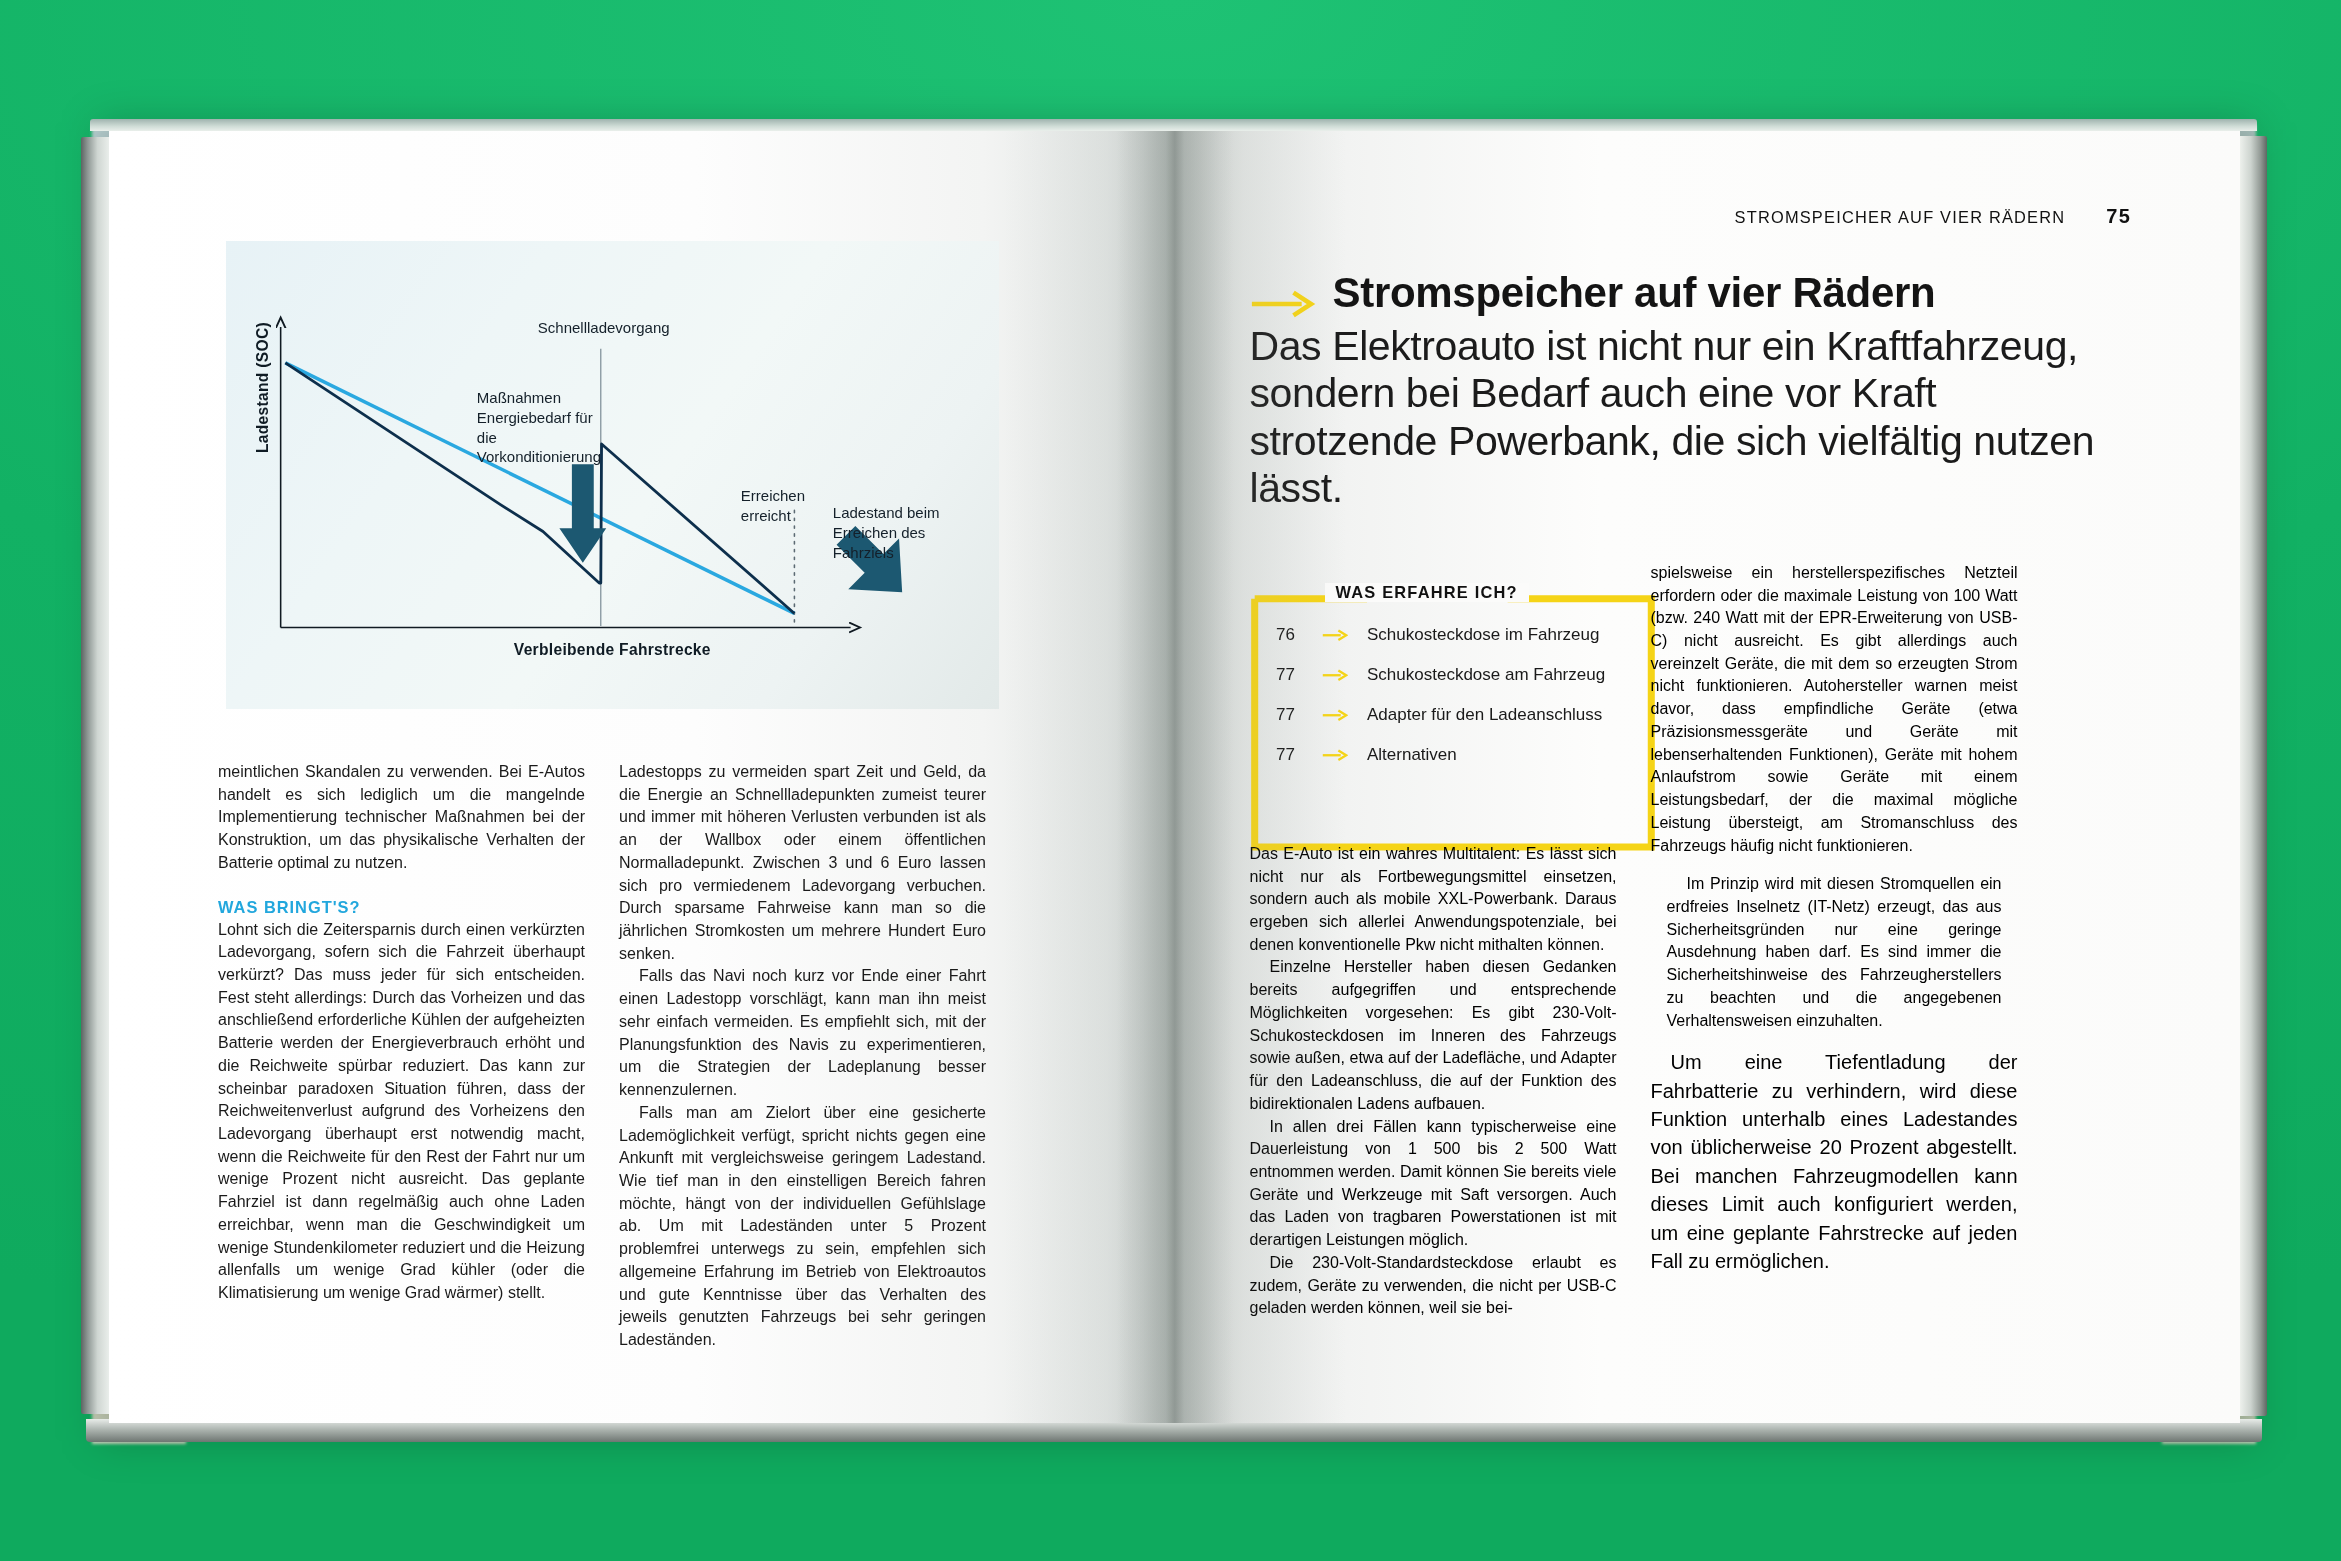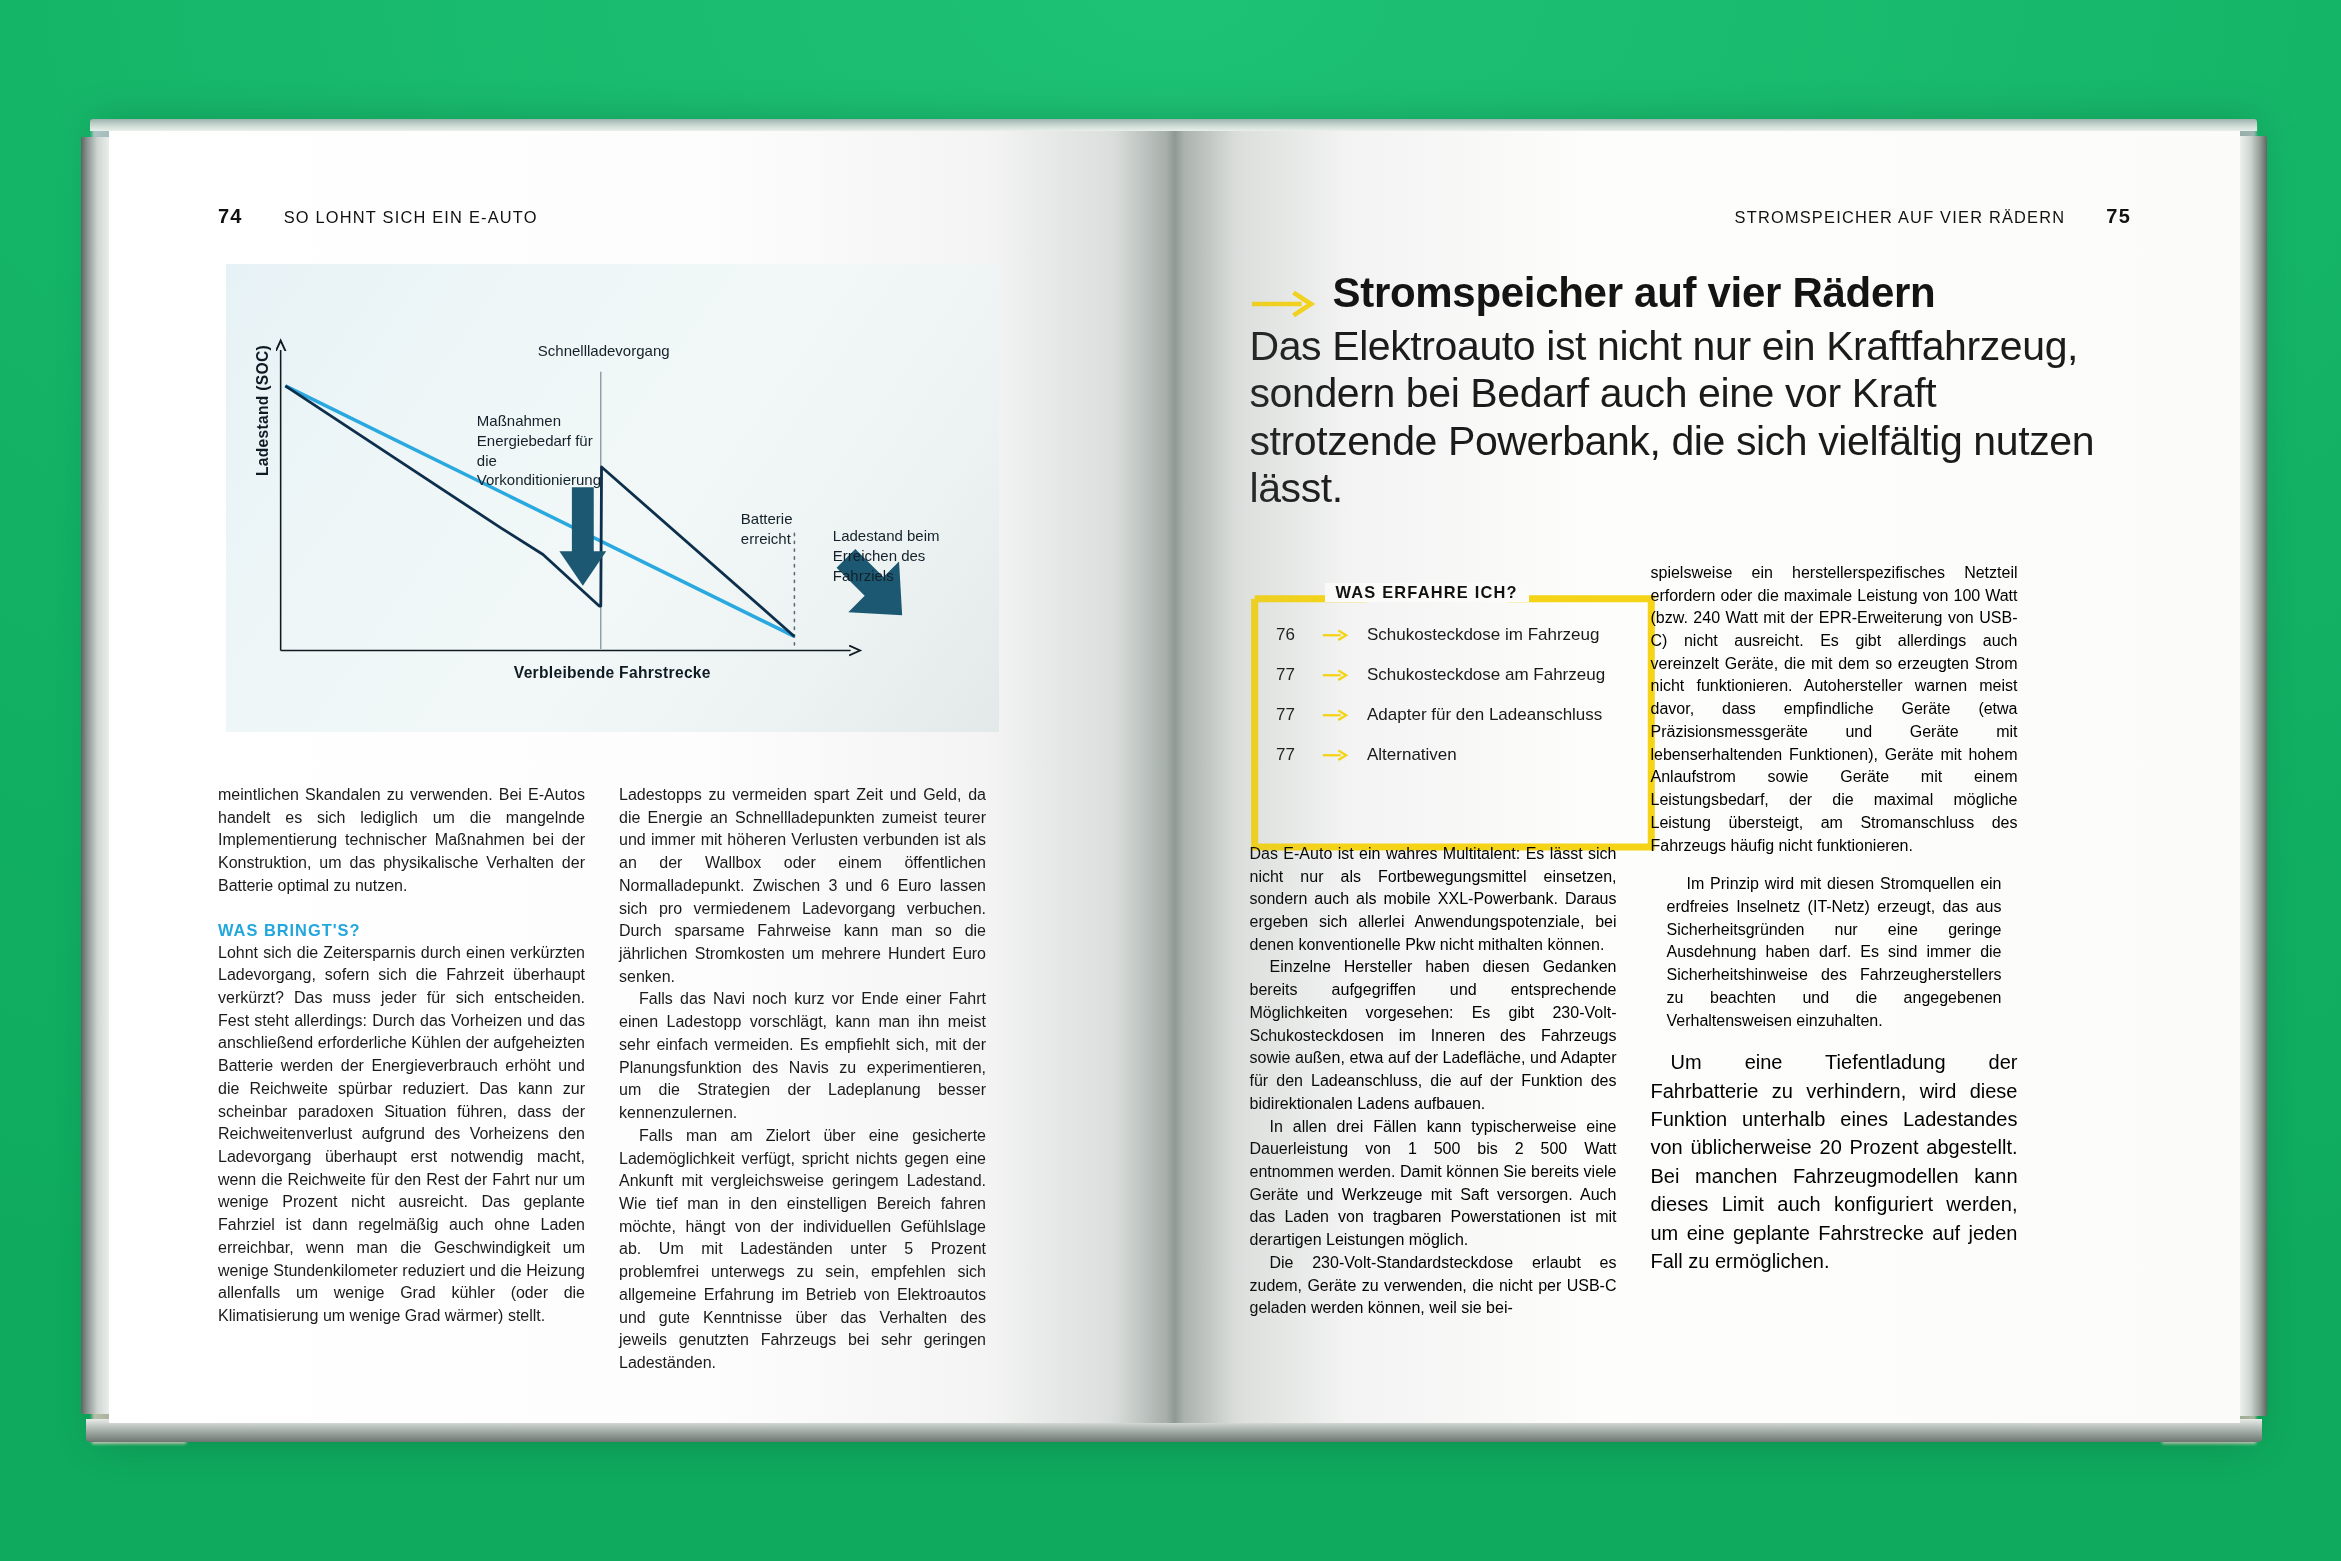--- a/index.html
+++ b/index.html
@@ -166,24 +166,20 @@
     <div class="page-shadow"></div>
     <div class="edge-top-strip"></div>
     <div class="edge-left"></div>
     <div class="edge-right"></div>
     <div class="edge-bottom"></div>
 
     <div class="spread">
 
       <div class="page page-left">
 
-        <div class="runhead rh-left">
-          <span class="folio">74</span>
-          <span class="rh-title">SO LOHNT SICH EIN E-AUTO</span>
-        </div>
 
         <div class="figure-wrap">
           <div class="figure"></div>
 
           <svg class="fig-svg" viewBox="0 0 990 600">
             <defs>
               <marker id="axarrow" markerWidth="10" markerHeight="10" refX="1" refY="3.2" orient="auto">
                 <path d="M0,0 L7,3.2 L0,6.4" fill="none" stroke="#101a22" stroke-width="1.2"></path>
               </marker>
             </defs>
@@ -210,21 +206,21 @@
             </g>
           </svg>
 
           <div class="axis-y-title">Ladestand (SOC)</div>
           <div class="axis-x-title">Verbleibende Fahrstrecke</div>
 
           <div class="fig-label" style="left:312px;top:77px;">Schnellladevorgang</div>
 
           <div class="fig-label" style="left:251px;top:147px;width:131px;">Maßnahmen Energiebedarf für die Vorkonditionierung</div>
 
-          <div class="fig-label" style="left:515px;top:245px;width:75px;">Batterie erreicht</div>
+          <div class="fig-label" style="left:515px;top:245px;width:75px;">Erreichen erreicht</div>
 
           <div class="fig-label" style="left:607px;top:262px;width:117px;">Ladestand beim Erreichen des Fahrziels</div>
         </div>
 
 
         <div class="cols">
           <div class="col">
             <p>meintlichen Skandalen zu verwenden. Bei E-Autos handelt es sich lediglich um die mangelnde Implementierung technischer Maßnahmen bei der Konstruktion, um das physikalische Verhalten der Batterie optimal zu nutzen.</p>
             <h3 class="subhead">WAS BRINGT'S?</h3>
             <p class="after-head">Lohnt sich die Zeitersparnis durch einen verkürzten Ladevorgang, sofern sich die Fahrzeit überhaupt verkürzt? Das muss jeder für sich entscheiden. Fest steht allerdings: Durch das Vorheizen und das anschließend erforderliche Kühlen der aufgeheizten Batterie werden der Energieverbrauch erhöht und die Reichweite spürbar reduziert. Das kann zur scheinbar paradoxen Situation führen, dass der Reichweitenverlust aufgrund des Vorheizens den Ladevorgang überhaupt erst notwendig macht, wenn die Reichweite für den Rest der Fahrt nur um wenige Prozent nicht ausreicht. Das geplante Fahrziel ist dann regelmäßig auch ohne Laden erreichbar, wenn man die Geschwindigkeit um wenige Stundenkilometer reduziert und die Heizung allenfalls um wenige Grad kühler (oder die Klimatisierung um wenige Grad wärmer) stellt.</p>

